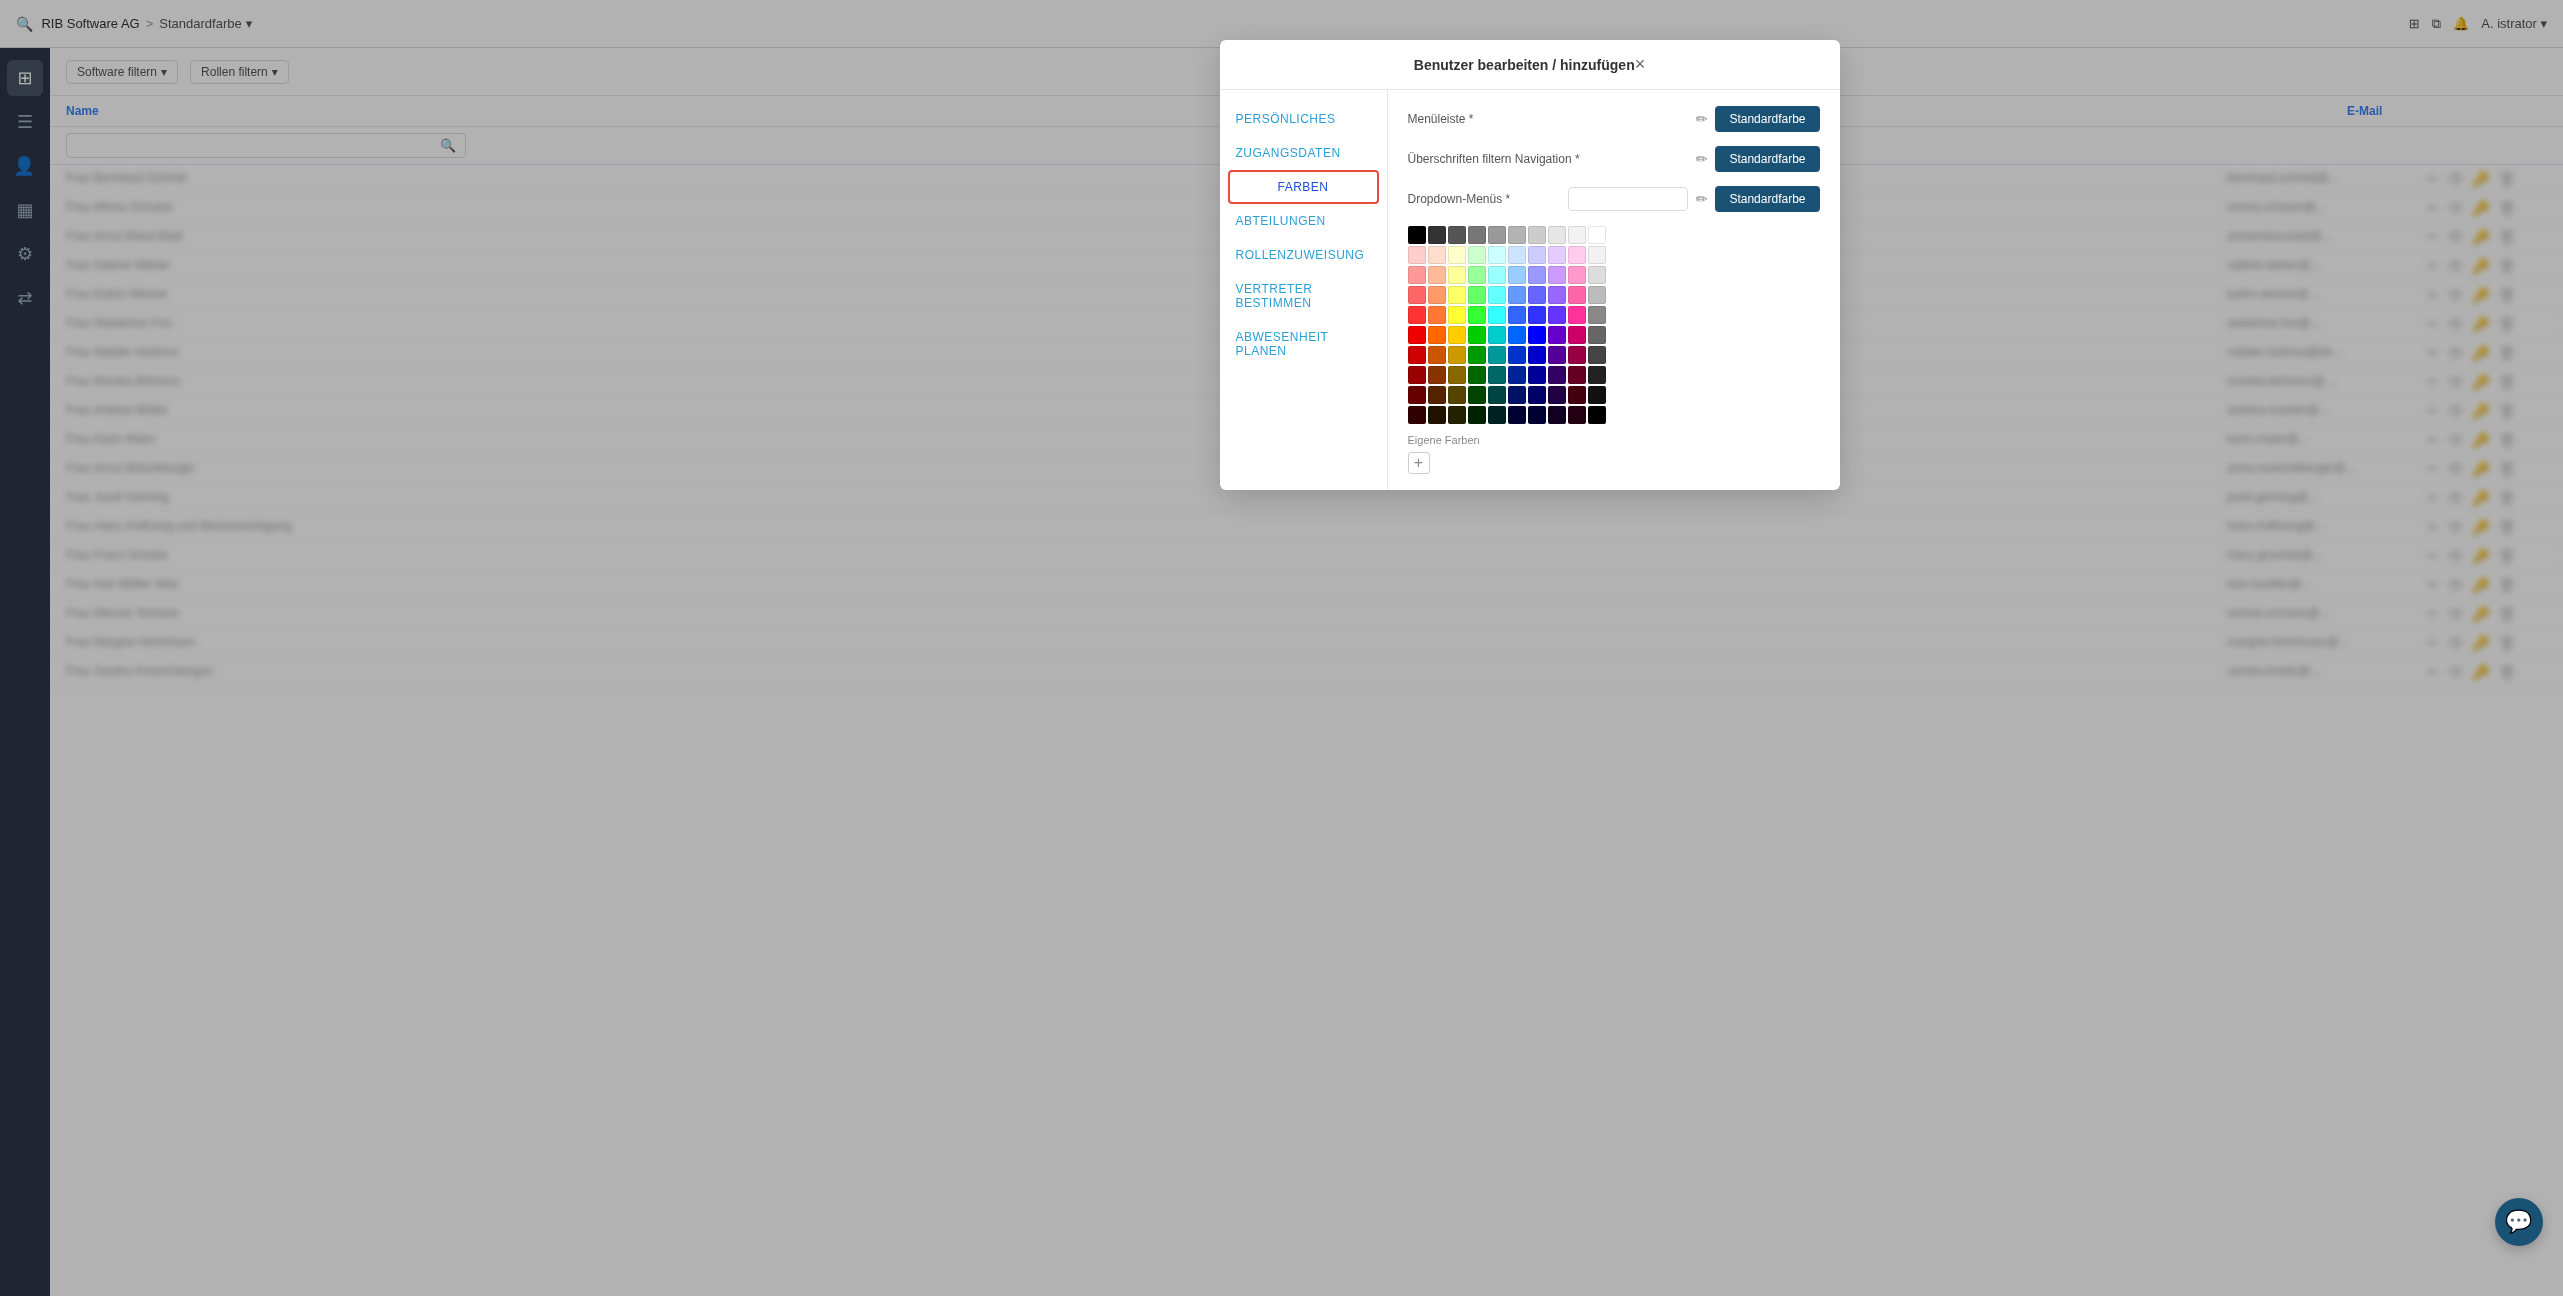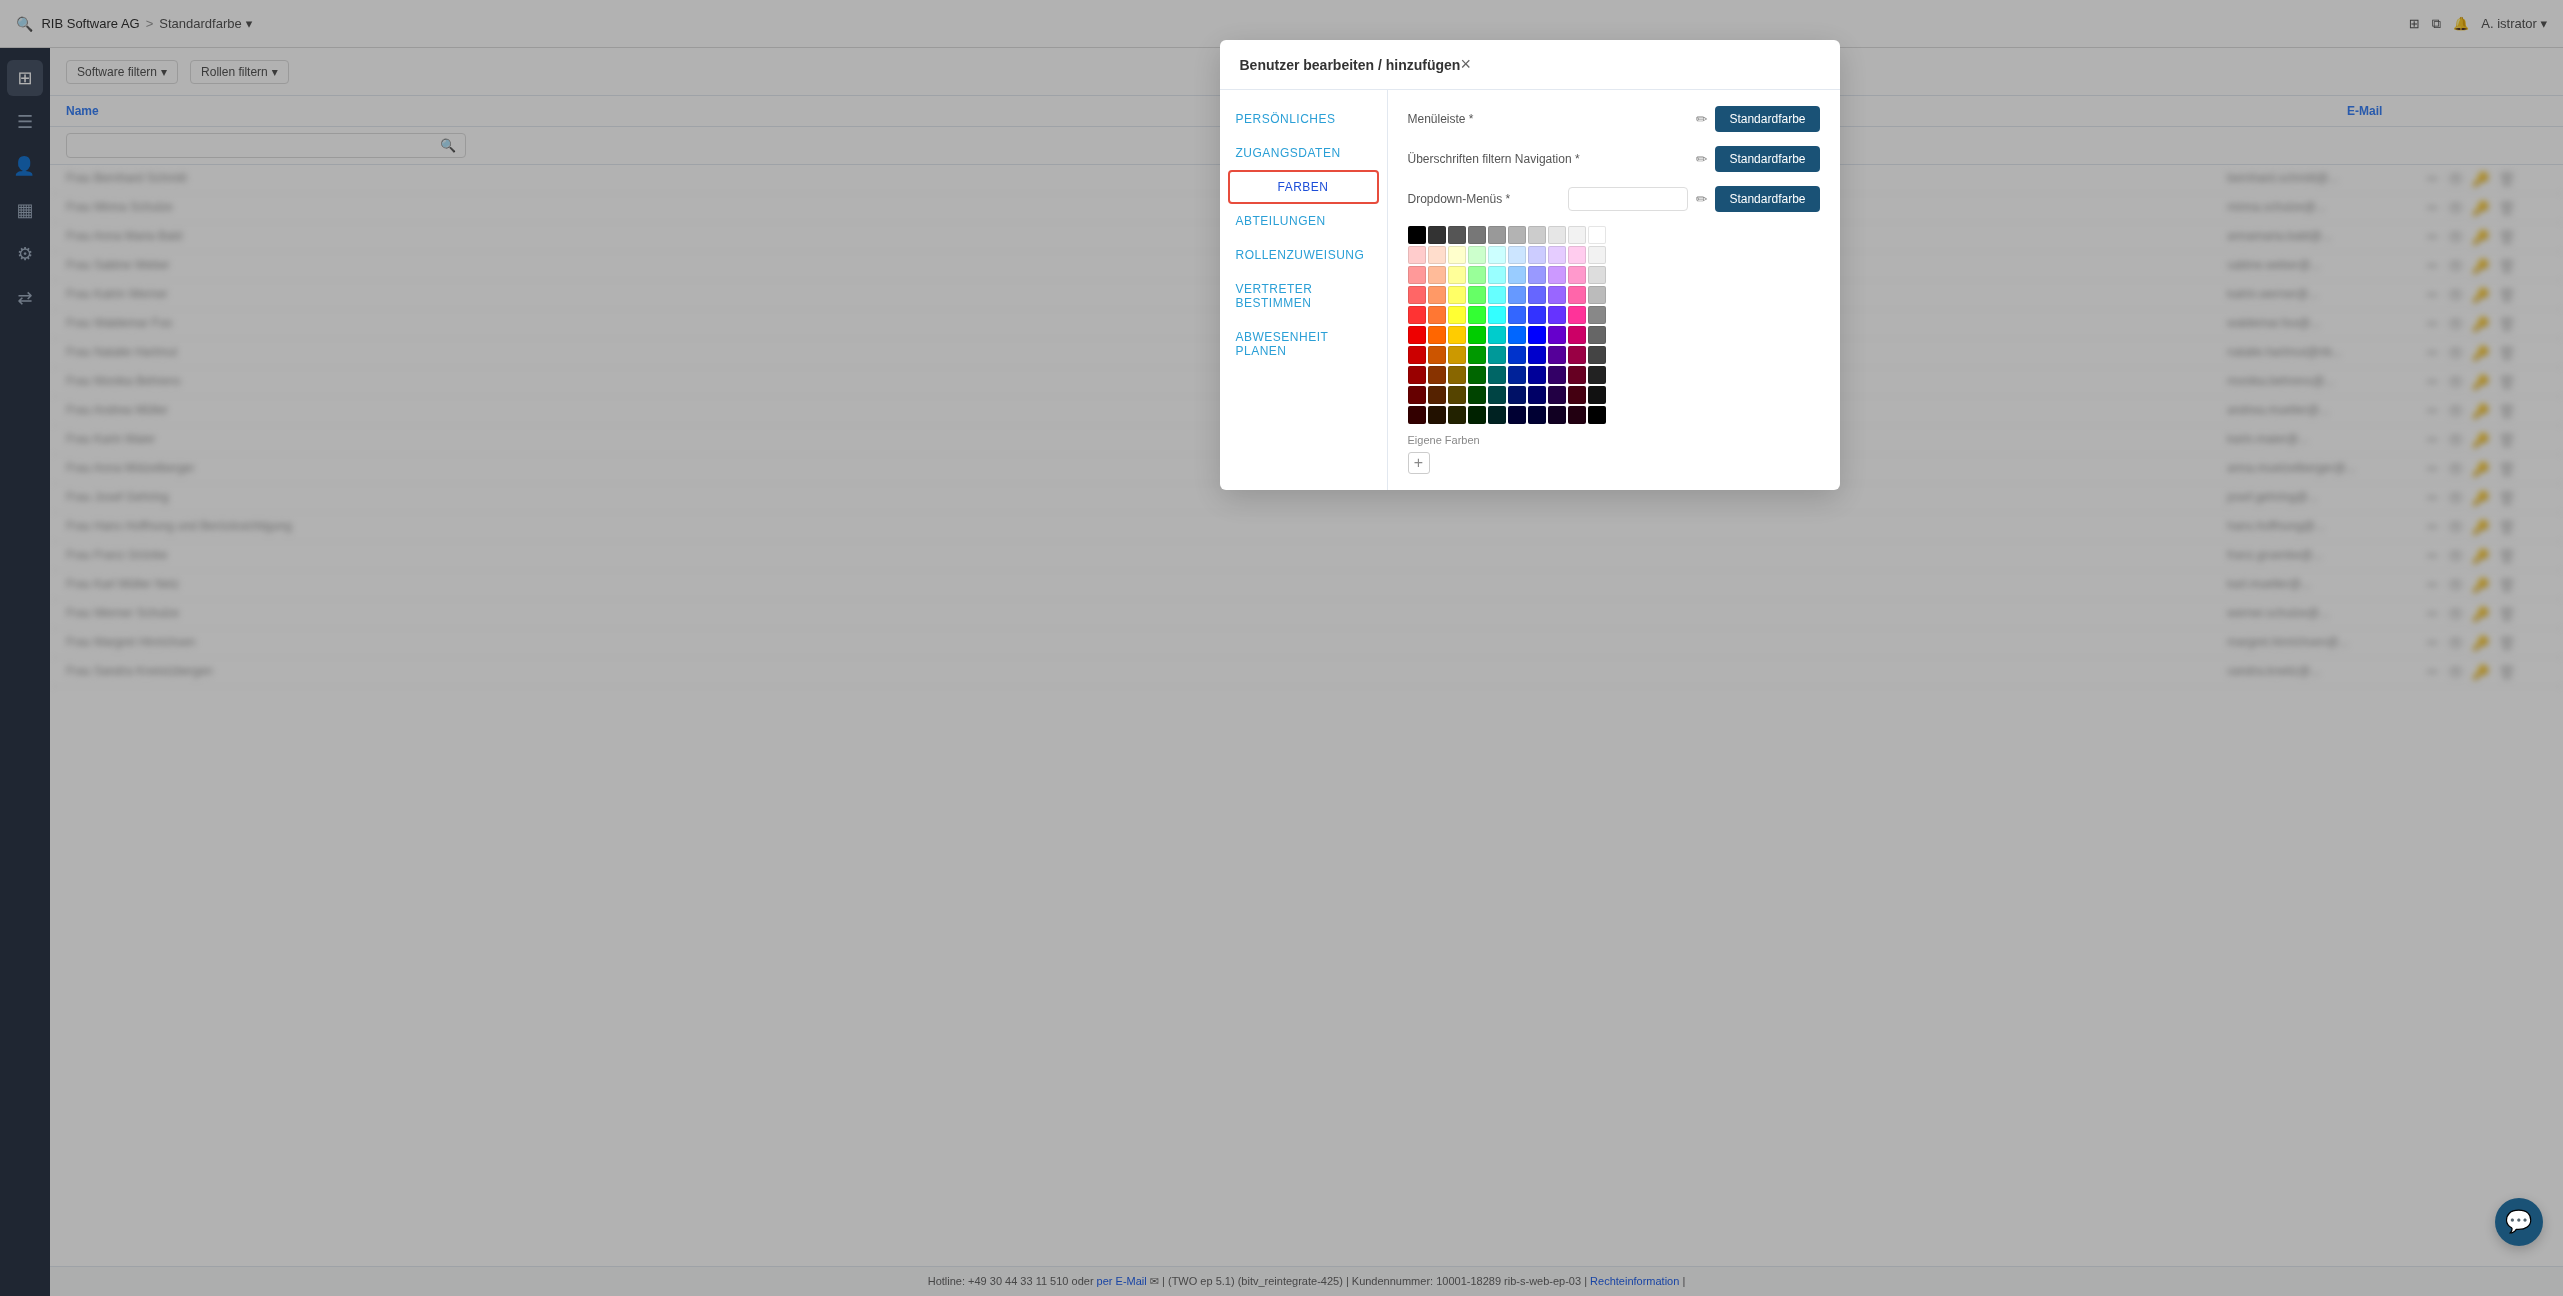--- a/index.html
+++ b/index.html
@@ -162,21 +162,21 @@
       transform: translateX(-10%);
       background: #fff;
       border-radius: 6px;
       box-shadow: 0 8px 32px rgba(0,0,0,0.18);
       width: 620px;
       z-index: 200;
     }
     .dialog-header {
       display: flex;
       align-items: center;
-      justify-content: flex-start;
+      justify-content: center;
       padding: 14px 20px;
       border-bottom: 1px solid #e2e8f0;
     }
     .dialog-title { font-size: 14px; font-weight: 600; color: #333; }
     .dialog-close { cursor: pointer; color: #666; font-size: 18px; background: none; border: none; }
     .dialog-body { display: flex; }
     .dialog-sidebar {
       width: 168px;
       border-right: 1px solid #e2e8f0;
       padding: 12px 0;
@@ -552,27 +552,20 @@
     <div class="table-row-actions">
       <span class="action-icon">✏</span>
       <span class="action-icon">👁</span>
       <span class="action-icon">🔑</span>
       <span class="action-icon">🗑</span>
     </div>
   </div>
         </div>
     </div>
 
-    <div class="footer">
-      <span>Hotline: +49 30 44 33 11 510 oder</span>
-      <a>per E-Mail</a>
-      <span> ✉ | (TWO ep 5.1) (bitv_reintegrate-425) | Kundennummer: 10001-18289 rib-s-web-ep-03 | </span>
-      <a href="#">Rechteinformation</a>
-      <span> |</span>
-    </div>
   </div>
 </div>
 
 <div class="overlay">
   <div class="dialog">
     <div class="dialog-header">
       <span class="dialog-title">Benutzer bearbeiten / hinzufügen</span>
       <button class="dialog-close">×</button>
     </div>
     <div class="dialog-body">

